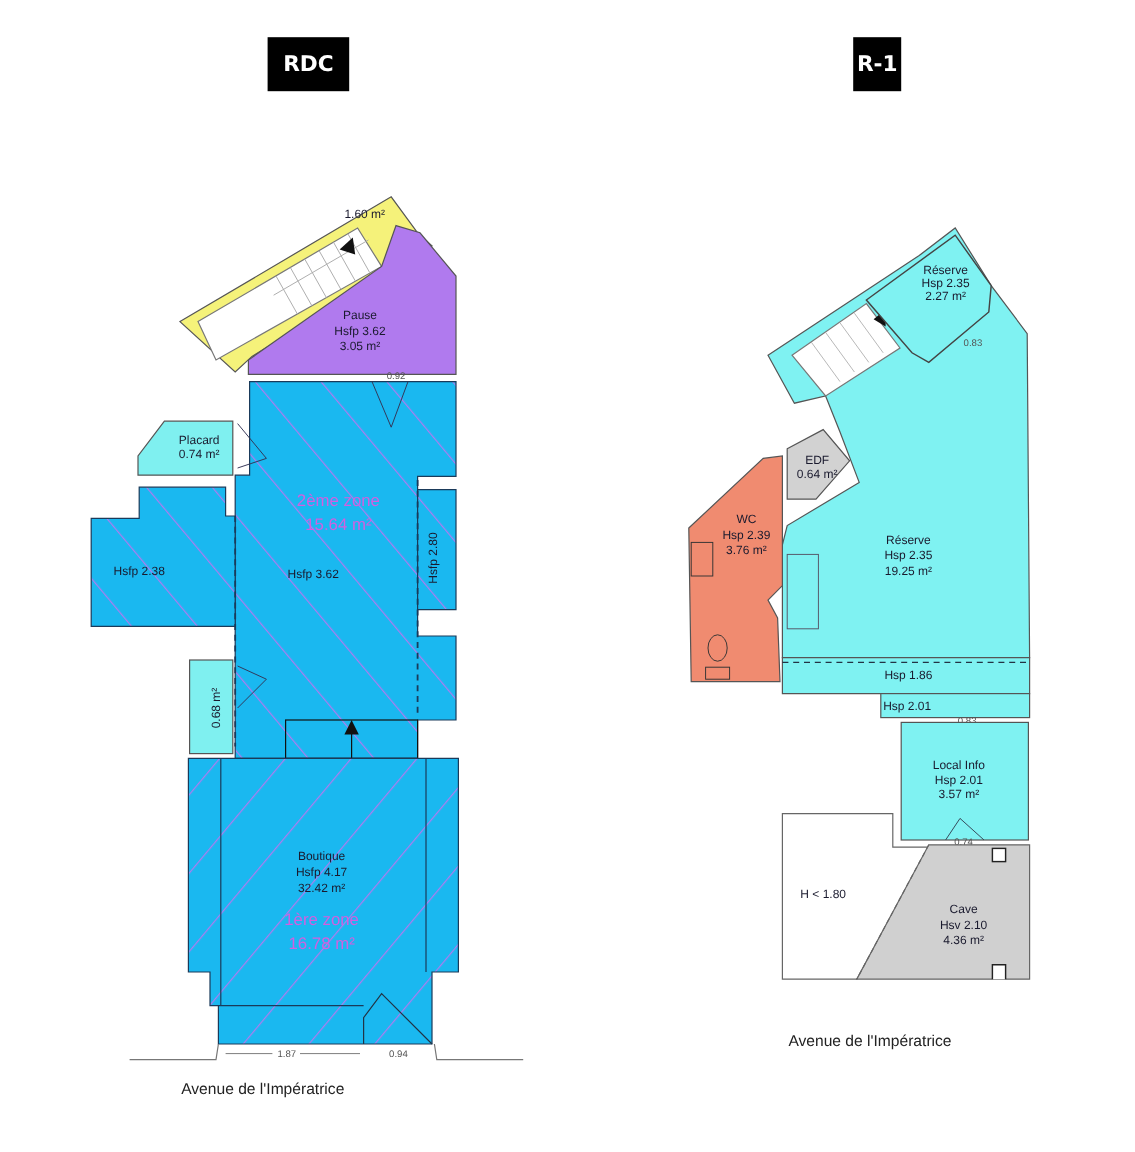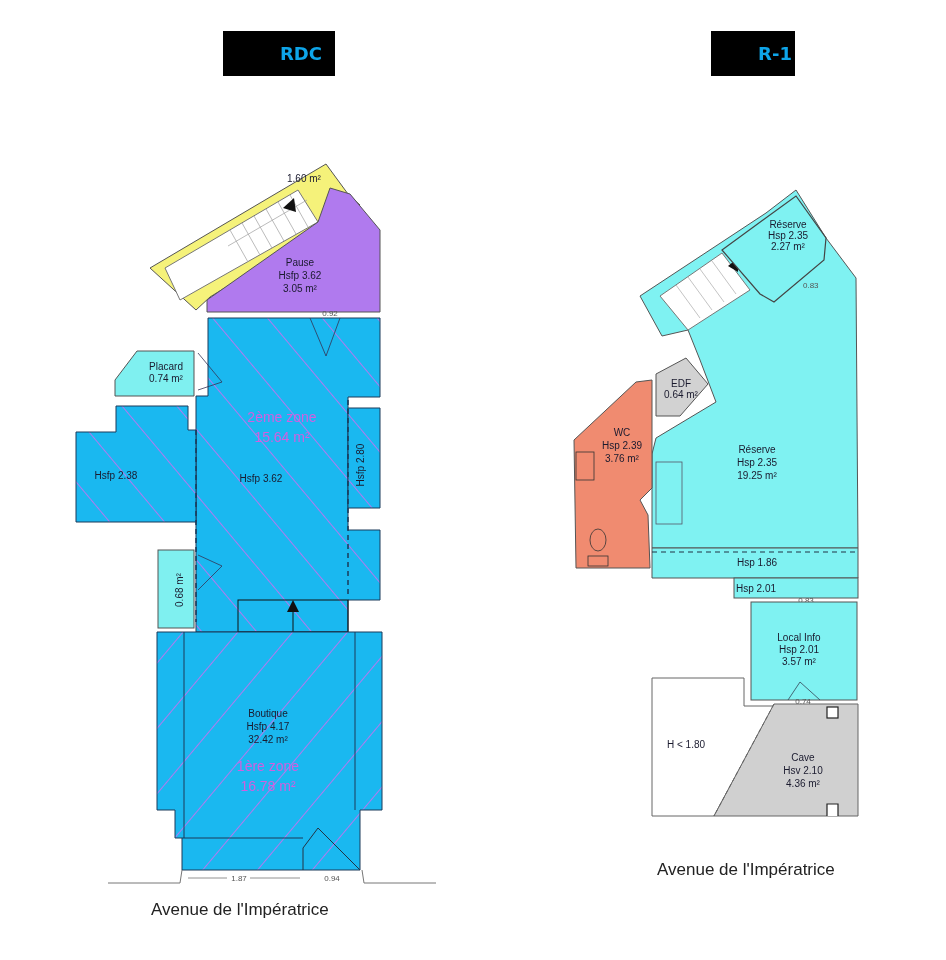--- a/index.html
+++ b/index.html
@@ -1,21 +1,21 @@
 <!DOCTYPE html>
 <html><head>
 <meta charset="utf-8">
 <style>
   html, body { margin: 0; padding: 0; background: #ffffff; }
   body { width: 946px; height: 960px; position: relative; overflow: hidden; font-family: "Liberation Sans", sans-serif; }
-  .level-tag { position: absolute; background: #000; color: #0ea5e9; font-family: "DejaVu Sans", sans-serif; font-weight: bold; font-size: 18px; display: flex; align-items: center; justify-content: center; padding-left: 44px; }
+  .level-tag { position: absolute; background: #000; color: #ffffff; font-family: "DejaVu Sans", sans-serif; font-weight: bold; font-size: 18px; display: flex; align-items: center; justify-content: center; }
   #tag-rdc { left: 223px; top: 31px; width: 68px; height: 45px; }
   #tag-r1 { left: 711px; top: 31px; width: 40px; height: 45px; }
   svg { position: absolute; left: 0; top: 0; }
-  .street { position: absolute; font-family: "Liberation Sans", sans-serif; font-size: 17px; color: #222; }
+  .street { position: absolute; font-family: "Liberation Sans", sans-serif; font-size: 13px; color: #222; }
   #street-rdc { left: 151px; top: 900px; }
   #street-r1 { left: 657px; top: 860px; }
   .lbl { font-family: "Liberation Sans", sans-serif; font-size: 10px; fill: #1a1a2e; }
   .zone { font-family: "Liberation Sans", sans-serif; font-size: 14px; fill: #d25fe0; }
   .dim { font-family: "Liberation Sans", sans-serif; font-size: 8px; fill: #555; }
 </style>
 </head>
 <body>
 
 <div class="level-tag" id="tag-rdc">RDC</div>

